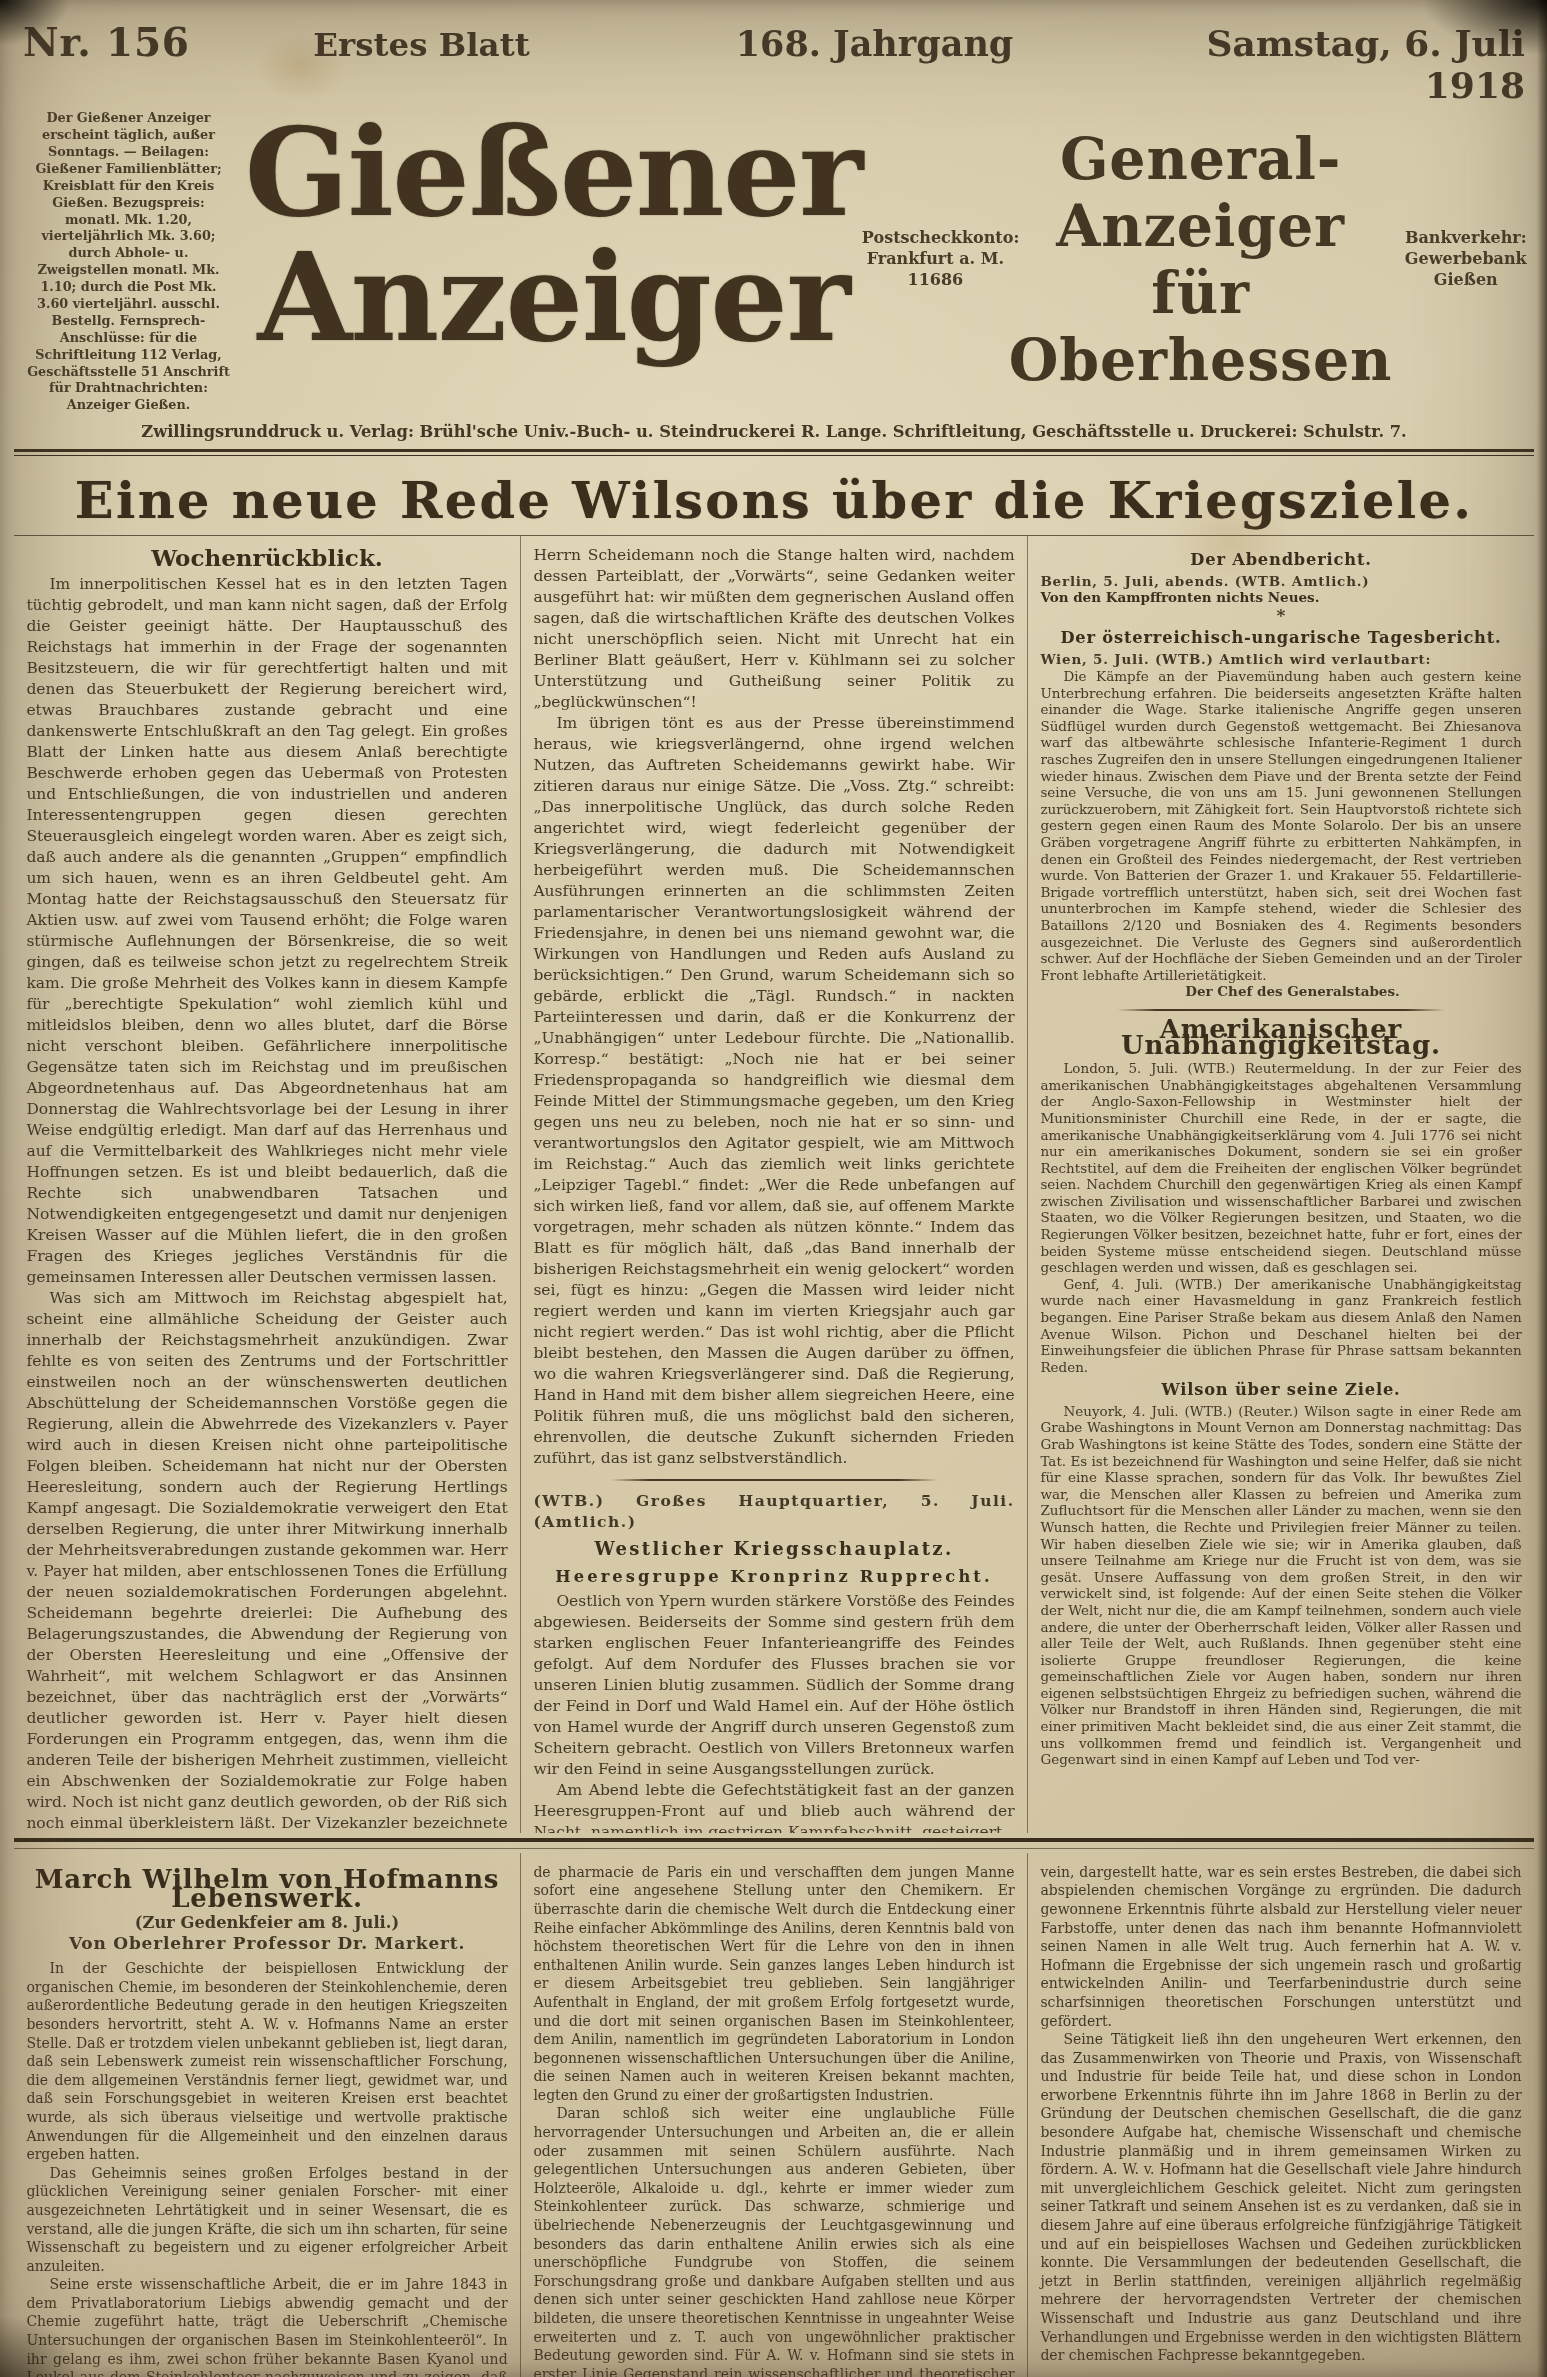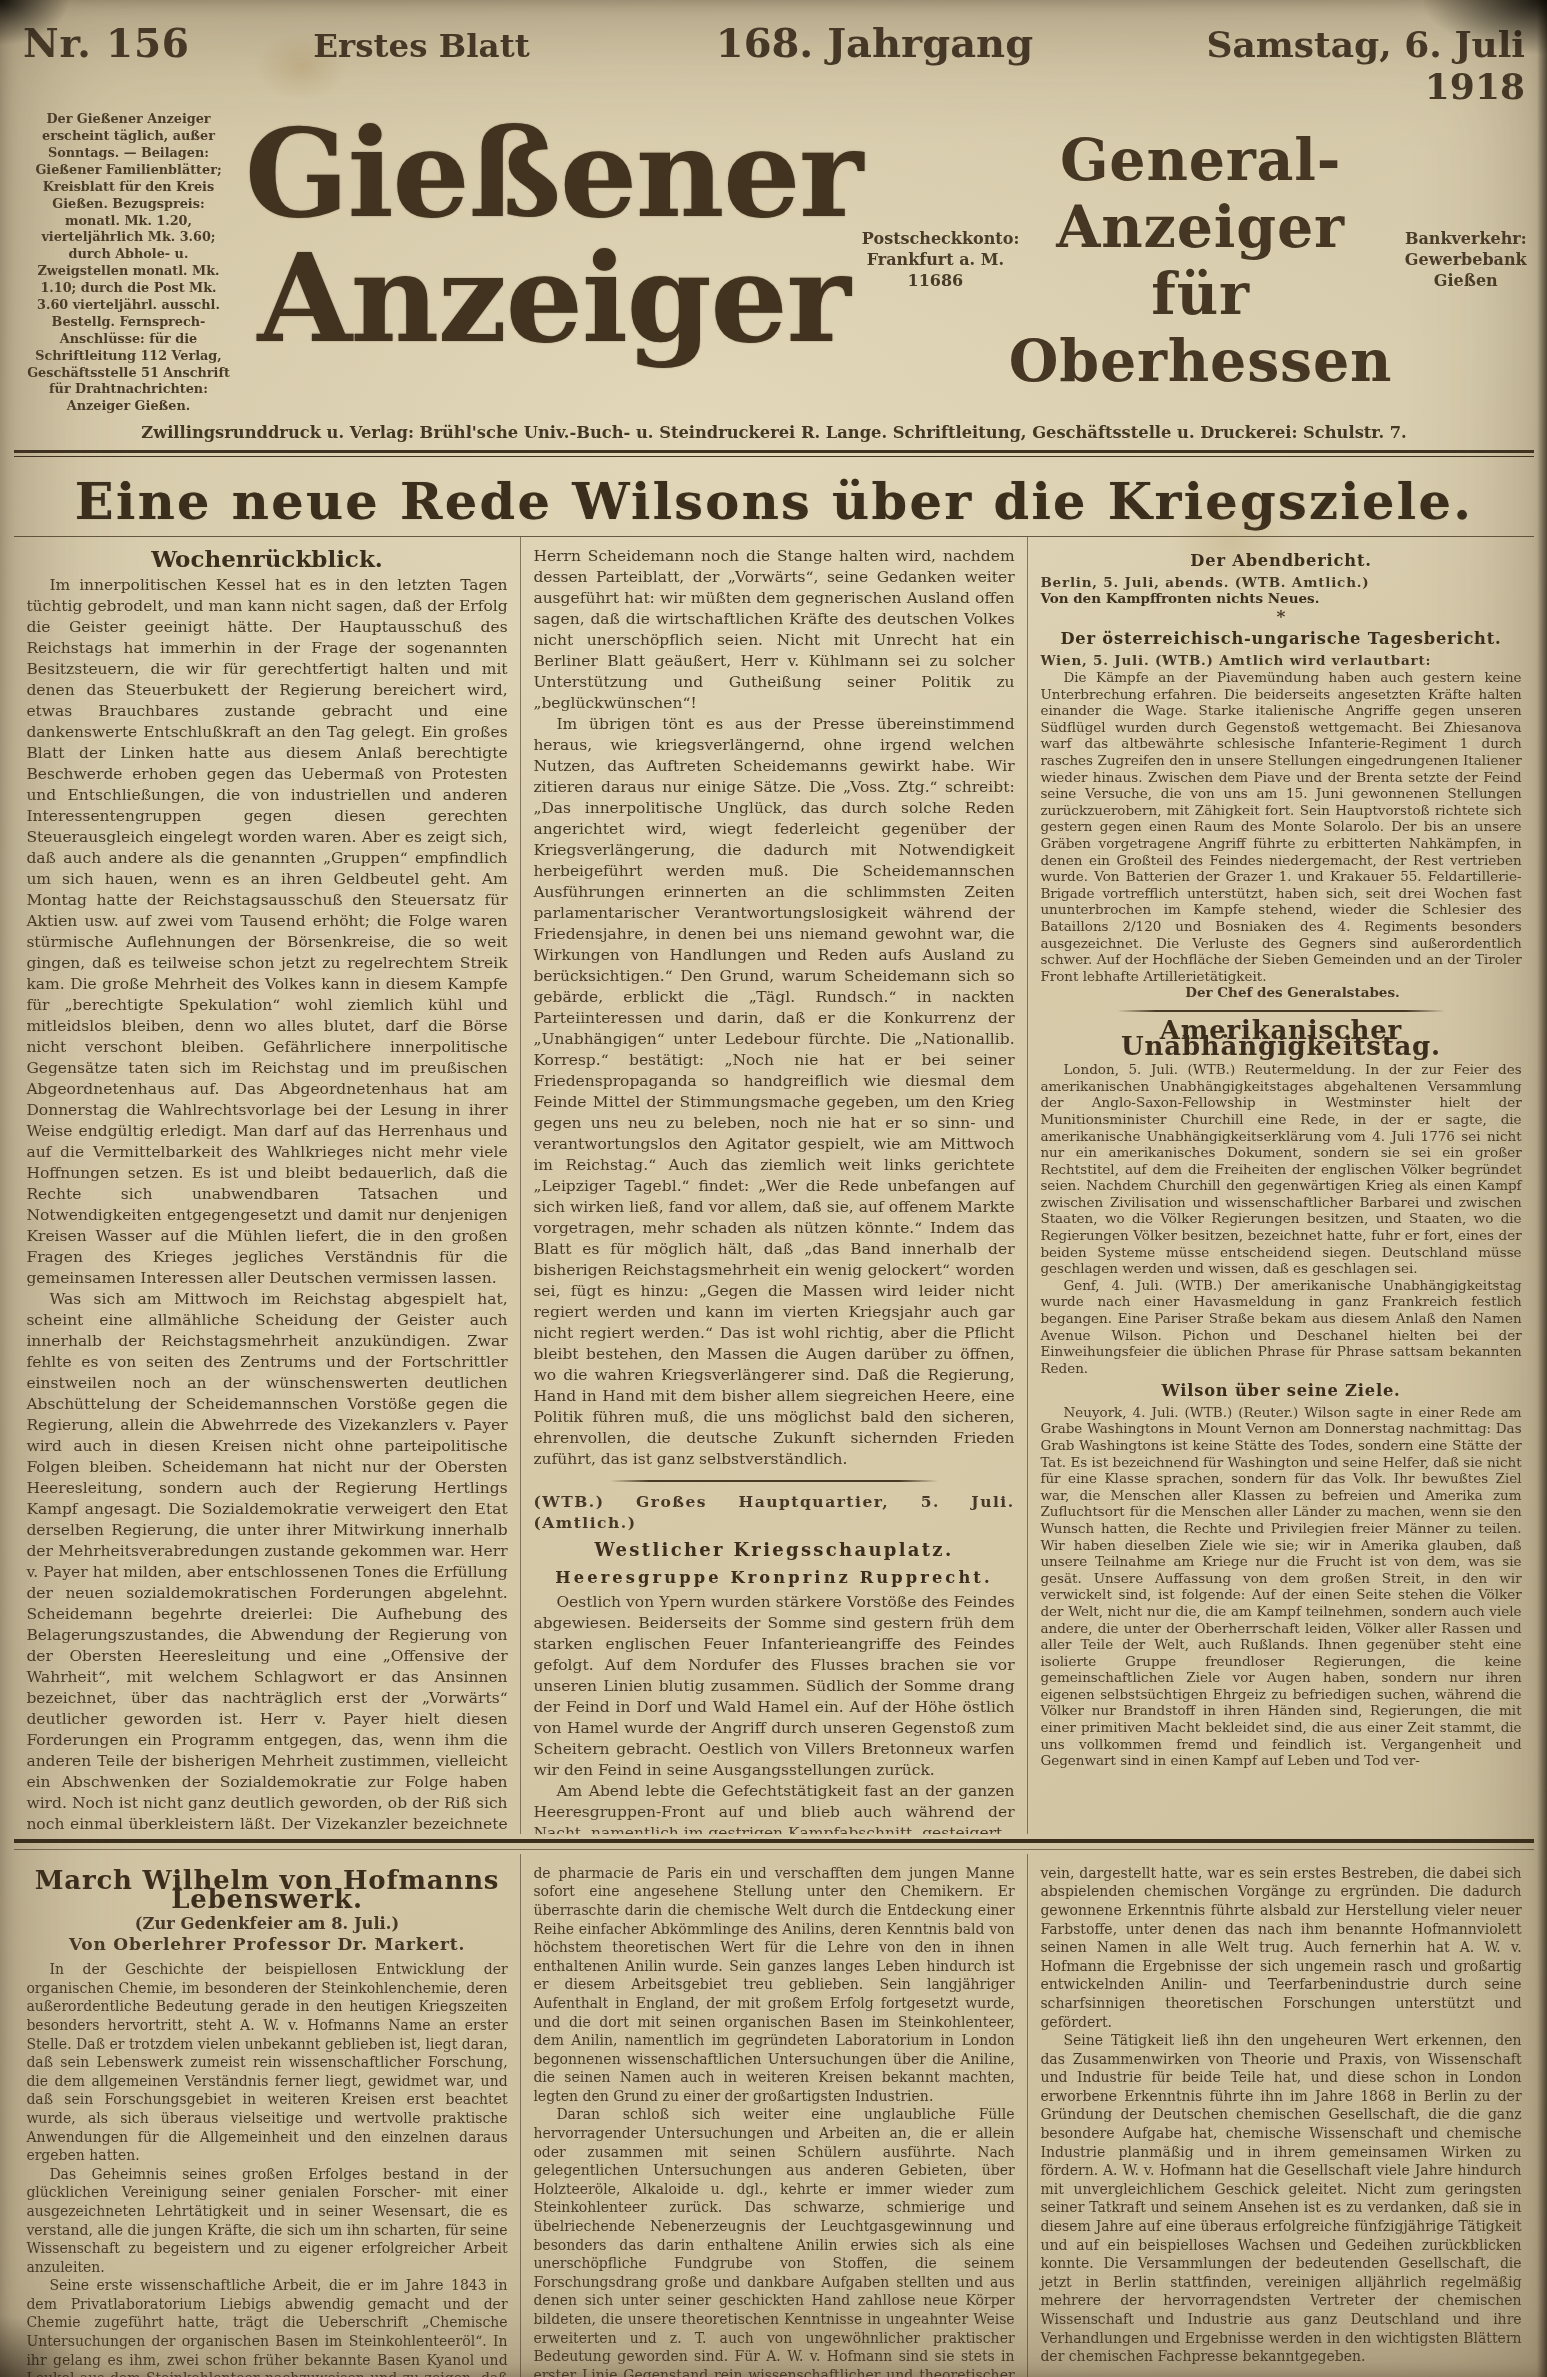--- a/index.html
+++ b/index.html
@@ -19,21 +19,21 @@
   .edge-r{position:absolute;right:0;top:0;width:10.8px;height:100%;background:linear-gradient(270deg,rgba(25,18,8,.65),rgba(25,18,8,0));z-index:4;}
   .stain{position:absolute;border-radius:50%;pointer-events:none;z-index:1;}
   .s1{left:255px;top:31px;width:93px;height:70px;background:radial-gradient(ellipse,rgba(150,110,50,.22),rgba(0,0,0,0) 70%);}
   .s2{left:1169px;top:495px;width:124px;height:93px;background:radial-gradient(ellipse,rgba(150,110,50,.16),rgba(0,0,0,0) 70%);}
   .s3{left:681px;top:2291px;width:232px;height:77px;background:radial-gradient(ellipse,rgba(150,115,55,.18),rgba(0,0,0,0) 70%);}
 
   header{position:relative;padding:18.6px 23px 0 23px;z-index:2;}
   .mast-top{display:flex;align-items:baseline;}
   .issue{font-size:39px;font-weight:bold;letter-spacing:0.8px;width:232px;}
   .edition{font-size:32.5px;font-weight:bold;width:333px;text-align:center;}
-  .volume{font-size:40px;font-weight:bold;flex:1;text-align:center;}
+  .volume{font-size:35px;font-weight:bold;flex:1;text-align:center;}
   .mdate{font-size:36px;font-weight:bold;width:364px;text-align:right;}
   .mast-main{display:flex;margin-top:4.6px;}
   .mast-note{font-size:12.8px;line-height:1.32;text-align:center;font-weight:bold;color:#4a3c29;}
   .mast-left{width:211px;flex:none;}
   .mast-right{width:255px;flex:none;padding-top:1.5px;}
   .mast-center{flex:1;padding:0 10.8px;display:flex;flex-direction:row;justify-content:flex-start;}
   .paper-title{font-size:122px;line-height:1.02;font-weight:bold;text-align:center;letter-spacing:-1.5px;color:#41331f;
     text-shadow:0 0 1.5px rgba(70,50,25,.5);}
   .subtitle-row{display:flex;align-items:center;margin-top:-6.2px;}
   .postal,.bank{font-size:16px;font-weight:bold;width:147px;line-height:1.3;text-align:center;color:#4a3c29;}

